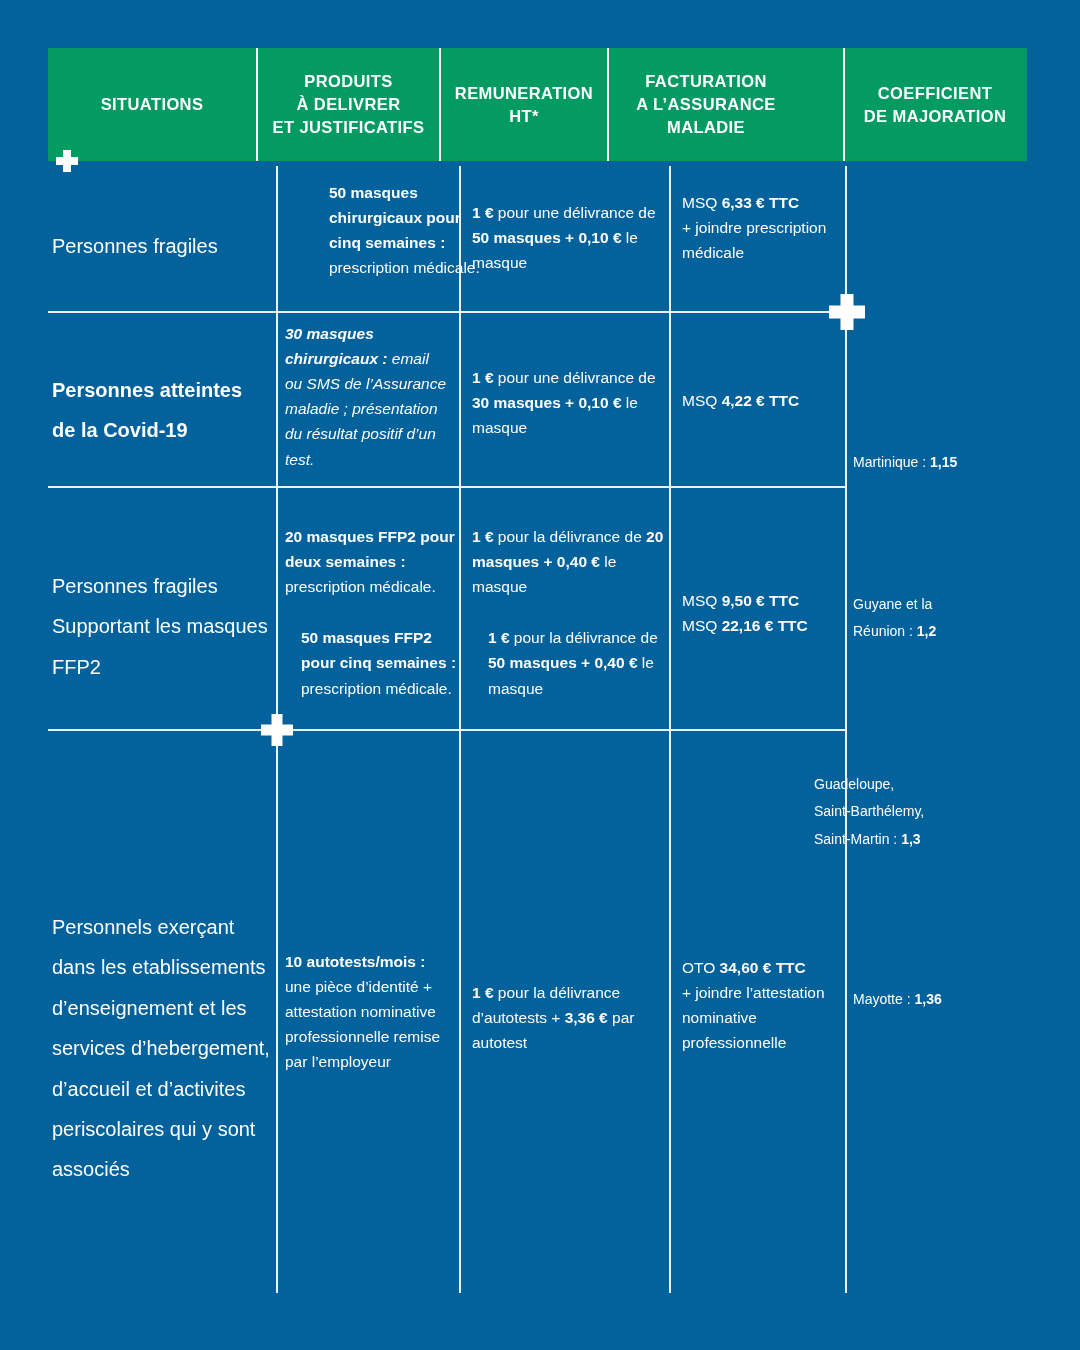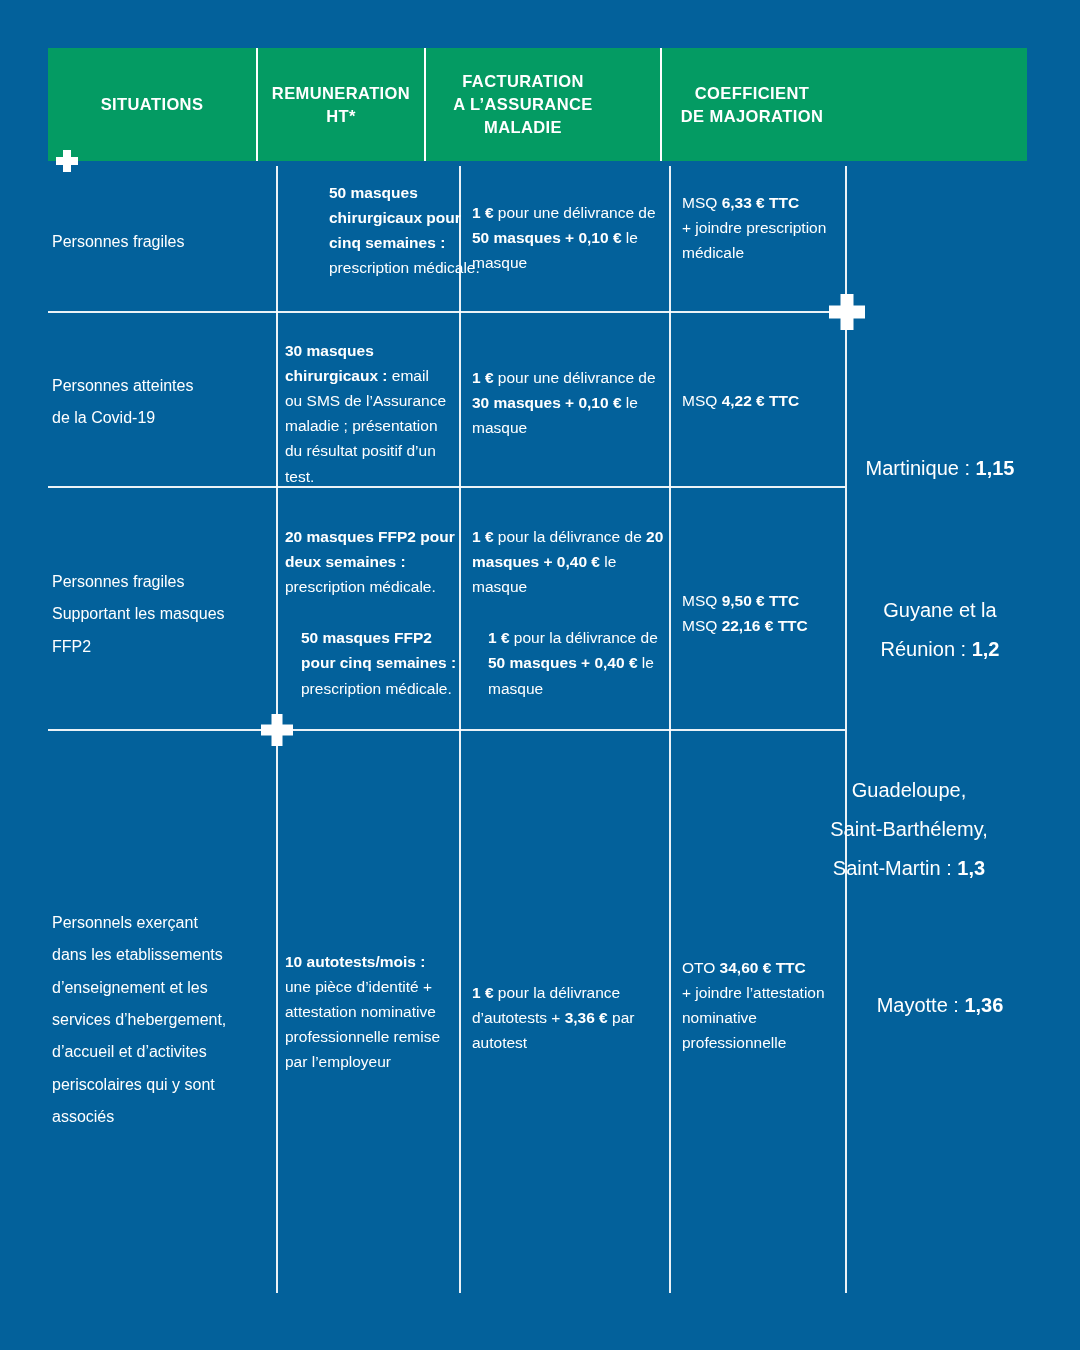--- a/index.html
+++ b/index.html
@@ -35,39 +35,46 @@
   .vline{position:absolute;width:2px;background:#ffffff;opacity:.92;}
   .hline{position:absolute;height:2px;background:#ffffff;opacity:.92;}
 
   
   .cell{position:absolute;box-sizing:border-box;}
   .cell p{margin:0;}
   .txt{
     font-size:15.5px;line-height:1.62;color:#ffffff;font-weight:400;
   }
   .txt b{font-weight:bold;}
-  .situ{font-size:16px;line-height:2.02;}
-  .coef{font-size:20px;line-height:1.95;text-align:center;}
+  .situ{font-size:20px;line-height:2.02;}
+  .coef{font-size:14px;line-height:1.95;text-align:left;}
   .coef b{font-weight:bold;}
   .blk + .blk{margin-top:26px;margin-left:16px;}
 
   
   .plus{position:absolute;}
   .plus i{position:absolute;background:#ffffff;display:block;}
   .plus .hb{left:0;top:50%;transform:translateY(-50%);}
   .plus .vb{top:0;left:50%;transform:translateX(-50%);}
 </style>
 </head>
 <body>
 
 <div class="table-wrap">
 
   <div class="thead">
     <div class="th c1">
       <div><span>SITUATIONS</span></div>
+    </div>
+    <div class="th c2">
+      <div>
+        <span>PRODUITS</span><br>
+        <span>À DELIVRER</span><br>
+        <span>ET JUSTIFICATIFS</span>
+      </div>
     </div>
     <div class="th c3">
       <div><span>REMUNERATION HT*</span></div>
     </div>
     <div class="th c4">
       <div>
         <span>FACTURATION</span><br>
         <span>A L’ASSURANCE</span><br>
         <span>MALADIE</span>
       </div>
@@ -95,24 +102,24 @@
   <div class="cell" style="left:285px;top:180px;width:165px;margin-left:44px;">
     <p class="txt"><b>50 masques chirurgicaux pour cinq semaines&nbsp;:</b><span> prescription médicale.</span></p>
   </div>
   <div class="cell" style="left:472px;top:200px;width:190px;">
     <p class="txt"><b>1&nbsp;€</b><span> pour une délivrance de </span><b>50 masques + 0,10&nbsp;€</b><span> le masque</span></p>
   </div>
   <div class="cell" style="left:682px;top:190px;width:160px;">
     <p class="txt"><span>MSQ </span><b>6,33&nbsp;€ TTC</b><br><span>+ joindre prescription médicale</span></p>
   </div>
 
-  <div class="cell" style="left:52px;top:370px;width:215px;">
+  <div class="cell" style="left:52px;top:370px;width:215px;font-weight:bold;">
     <p class="situ">Personnes atteintes<br>de la Covid-19</p>
   </div>
-  <div class="cell" style="left:285px;top:338px;width:165px;">
+  <div class="cell" style="left:285px;top:321px;width:165px;font-style:italic;">
     <p class="txt"><b>30 masques chirurgicaux&nbsp;:</b><span> email ou SMS de l’Assurance maladie ; présentation du résultat positif d’un test.</span></p>
   </div>
   <div class="cell" style="left:472px;top:365px;width:190px;">
     <p class="txt"><b>1&nbsp;€</b><span> pour une délivrance de </span><b>30 masques + 0,10&nbsp;€</b><span> le masque</span></p>
   </div>
   <div class="cell" style="left:682px;top:388px;width:160px;">
     <p class="txt"><span>MSQ </span><b>4,22&nbsp;€ TTC</b></p>
   </div>
 
   <div class="cell" style="left:52px;top:566px;width:225px;">

